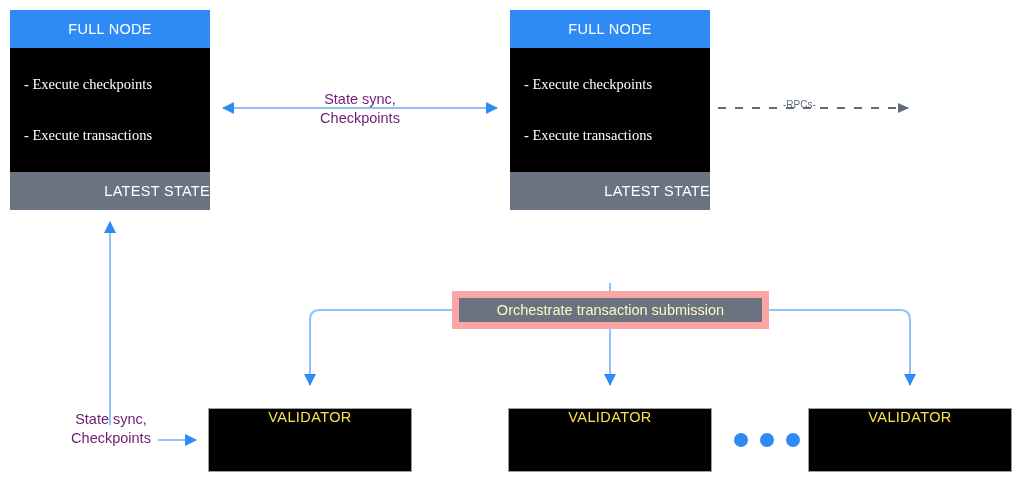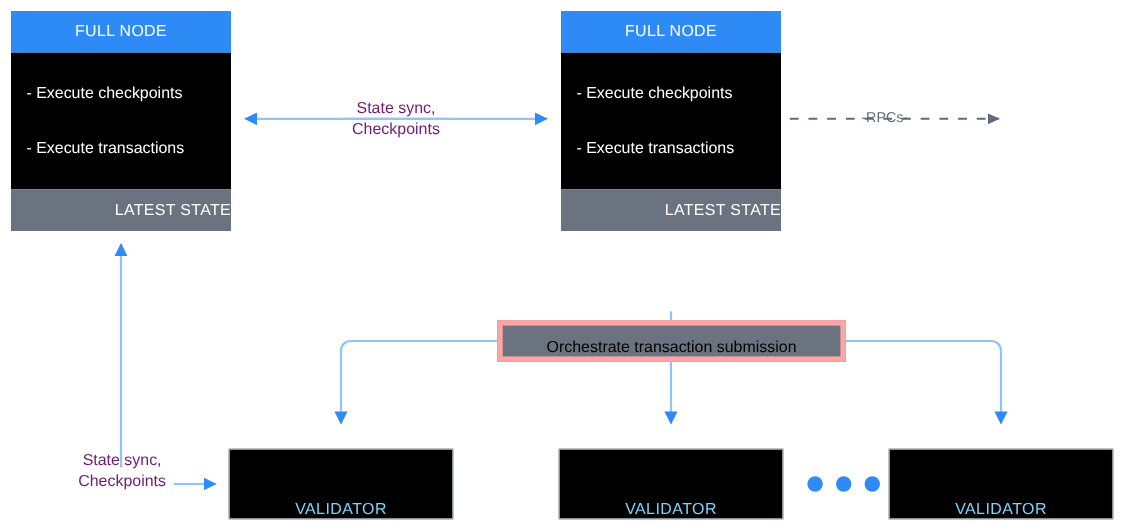--- a/index.html
+++ b/index.html
@@ -36,20 +36,21 @@
   .fn-body {
     background: #000000;
     color: #ffffff;
     height: 124px;
     box-sizing: border-box;
     padding: 0 14px;
     display: flex;
     flex-direction: column;
     justify-content: center;
     gap: 34px;
+    font-family: Liberation Serif, serif;
   }
   .fn-line {
     font-size: 14.5px;
     white-space: nowrap;
   }
   .fn-footer {
     background: #6b7280;
     color: #ffffff;
     height: 38px;
     line-height: 38px;
@@ -58,53 +59,53 @@
     letter-spacing: 0.3px;
   }
 
   
   .validator {
     width: 204px;
     height: 64px;
     background: #000000;
     border: 1px solid #9aa0a6;
     box-sizing: border-box;
-    color: #7dd3fc;
+    color: #fde047;
     display: flex;
-    align-items: flex-end;
+    align-items: flex-start;
     justify-content: center;
     font-size: 14.5px;
     letter-spacing: 0.4px;
   }
 
   
   .orchestrate {
     width: 317px;
     height: 38px;
     background: #6b7280;
-    border: 5px solid #fca5a5;
-    box-sizing: border-box;
-    color: #000000;
+    border: 7px solid #fca5a5;
+    box-sizing: border-box;
+    color: #fef9c3;
     display: flex;
-    align-items: flex-end;
+    align-items: center;
     justify-content: center;
     font-size: 14.5px;
   }
 
   
   .bluelabel {
     color: #701a75;
     font-size: 14.5px;
     line-height: 19px;
     text-align: center;
     white-space: nowrap;
   }
   .rpclabel {
     color: #5f6b7a;
-    font-size: 13px;
+    font-size: 10px;
     white-space: nowrap;
   }
 
   
   .dots { display: flex; gap: 12px; }
   .dot {
     width: 14px; height: 14px;
     border-radius: 50%;
     background: #2e8bf5;
   }

